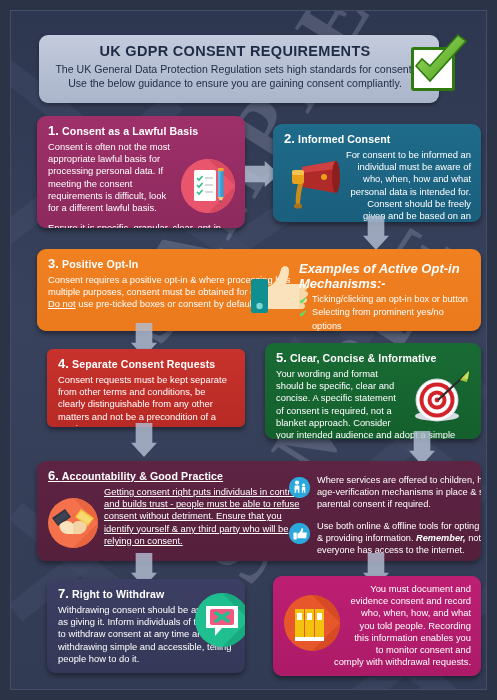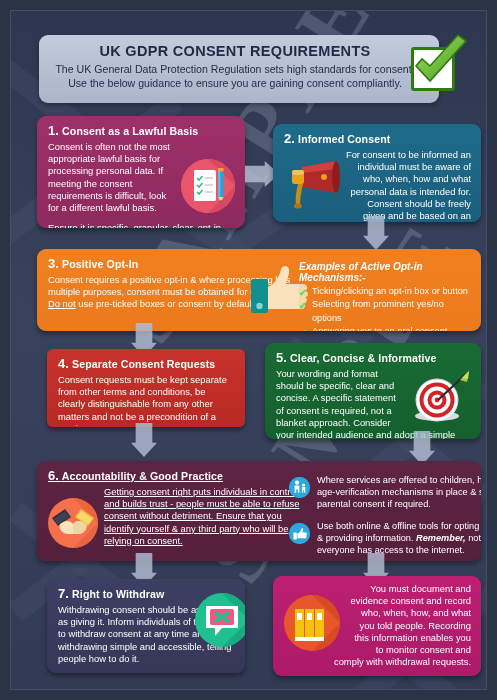--- a/index.html
+++ b/index.html
@@ -102,21 +102,21 @@
   #card3{ left:26px;  top:238px; width:444px; height:82px;  }
   #card4{ left:36px;  top:338px; width:198px; height:78px;  }
   #card5{ left:254px; top:332px; width:216px; height:96px;  }
   #card6{ left:26px;  top:450px; width:444px; height:100px; }
   #card7{ left:36px;  top:568px; width:198px; height:94px;  }
   #card8{ left:262px; top:565px; width:208px; height:100px; }
 
   
   .col-left{ width:255px; }
   .col-right{ position:absolute; right:10px; top:26px; width:172px; }
-  .ex-title{ font-size:10px; font-weight:700; font-style:italic; margin-bottom:2px; }
+  .ex-title{ font-size:13px; font-weight:700; font-style:italic; margin-bottom:2px; }
   .ex-list{ list-style:none; }
   .ex-list li{
     font-size:9.2px; line-height:1.45; padding-left:13px; position:relative;
   }
   .ex-list li .ck{
     position:absolute; left:0; top:1px; color:#5ce06a; font-size:9.5px; font-weight:700;
   }
 
   
   .b6-right{ position:absolute; left:252px; top:14px; width:210px; }

